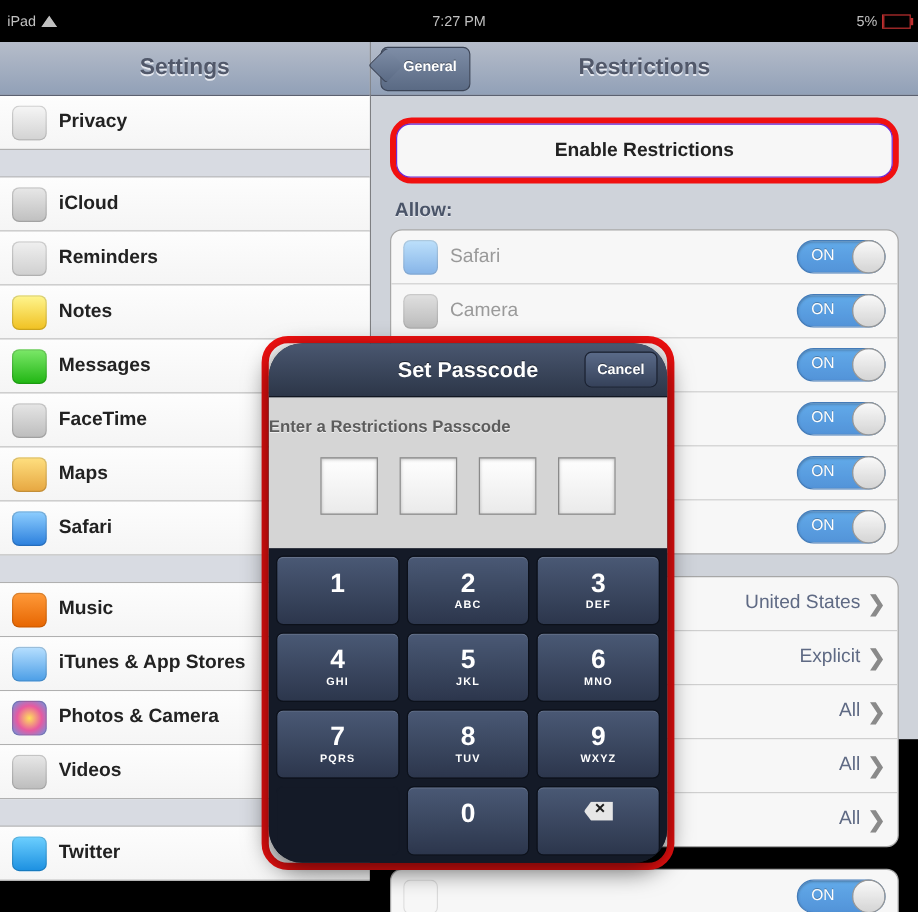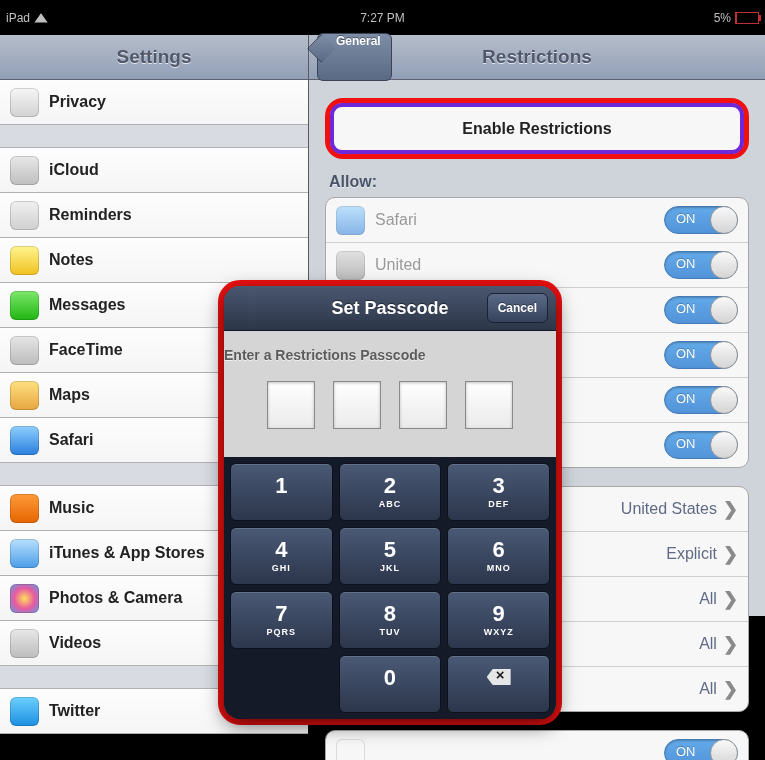--- a/index.html
+++ b/index.html
@@ -11,43 +11,43 @@
 .wifi{display:inline-block;width:14px;height:10px;position:relative}
 .wifi::before{content:"";position:absolute;left:0;bottom:0;width:0;height:0;border-left:7px solid transparent;border-right:7px solid transparent;border-bottom:10px solid #c0c0c0;clip-path:polygon(50% 0,100% 100%,0 100%)}
 .batt{display:inline-block;width:22px;height:10px;border:1px solid #c03030;position:relative}
 .batt::after{content:"";position:absolute;right:-3px;top:2px;width:2px;height:6px;background:#c03030}
 .batt .fill{position:absolute;left:0;top:0;bottom:0;width:5%;background:#c03030}
 .app{display:flex;height:581px}
 .sidebar{width:308px;background:#d8dbe2;border-right:1px solid #5a5a5a}
 .detail{flex:1;background:#cfd3da}
 .navbar{height:44px;background:linear-gradient(#b6bdca,#91a0b7);border-bottom:1px solid #5b6170;display:flex;align-items:center;justify-content:center;position:relative}
 .nav-title{font-size:19px;font-weight:bold;color:#51586a;text-shadow:0 1px 0 #e5e8ef}
-.back-btn{position:absolute;left:8px;height:30px;display:flex;padding:0 10px 16px 18px;font-size:12px;font-weight:bold;color:#fff;text-shadow:0 -1px 0 rgba(0,0,0,.4);background:linear-gradient(#7e8da6,#5a6a84);border:1px solid #3b4456;border-radius:6px;cursor:pointer}
+.back-btn{position:absolute;left:8px;height:30px;display:flex;align-items:center;padding:0 10px 5px 18px;font-size:12px;font-weight:bold;color:#fff;text-shadow:0 -1px 0 rgba(0,0,0,.4);background:linear-gradient(#7e8da6,#5a6a84);border:1px solid #3b4456;border-radius:6px;cursor:pointer}
 .back-btn::before{content:"";position:absolute;left:-7px;top:4px;width:20px;height:20px;background:linear-gradient(135deg,#7e8da6,#5a6a84);border-left:1px solid #3b4456;border-bottom:1px solid #3b4456;transform:rotate(45deg);border-radius:3px}
 .back-btn span{position:relative;z-index:2}
 .list{background:#fff}
 .cell{height:44px;display:flex;align-items:center;padding:0 10px;border-bottom:1px solid #b0b0b0;background:linear-gradient(#fdfdfd,#f5f5f5);font-size:16px;font-weight:bold;color:#222}
 .cell.gap{height:22px;background:#d8dbe2;border-bottom:1px solid #b0b0b0;border-top:none}
 .cell .icon{width:29px;height:29px;border-radius:6px;margin-right:10px;box-shadow:inset 0 0 0 1px rgba(0,0,0,.15);flex:none}
 .detail-body{padding:10px 16px}
 .group-label{font-size:16px;font-weight:bold;color:#4a5468;text-shadow:0 1px 0 #eaedf3;margin:14px 4px 6px}
 .group{background:#f7f7f7;border:1px solid #a7a7a7;border-radius:10px;overflow:hidden}
 .dcell{height:44px;display:flex;align-items:center;padding:0 10px;border-bottom:1px solid #cfcfcf;font-size:16px;color:#9a9a9a}
 .group .dcell:last-child{border-bottom:none}
 .dcell .icon{width:29px;height:29px;border-radius:6px;margin-right:10px;flex:none;box-shadow:inset 0 0 0 1px rgba(0,0,0,.2);opacity:.55}
 .dcell .val{margin-left:auto;color:#5f6a84;font-size:16px}
 .dcell .chev{color:#8a8a8a;font-size:18px;font-weight:bold;margin-left:6px}
 .toggle{margin-left:auto;width:72px;height:26px;border-radius:26px;background:linear-gradient(#4ea0e8,#3c86d5);border:1px solid #2c6bb0;position:relative;box-shadow:inset 0 1px 2px rgba(0,0,0,.3);opacity:.88}
 .toggle .lbl{color:#fff;font-size:13px;font-weight:normal;position:absolute;left:11px;top:4px;text-shadow:0 -1px 0 rgba(0,0,0,.3)}
 .toggle .knob{position:absolute;right:-1px;top:-1px;width:28px;height:28px;border-radius:50%;background:linear-gradient(#fafafa,#d0d0d0);border:1px solid #8a8a8a;box-sizing:border-box}
 .enable-wrap{border:5px solid #f01010;border-radius:18px;padding:0;margin:8px 0 4px}
-.enable-group{background:#f7f7f7;border:4px solid #6d28d9;border-radius:12px;height:43px;display:flex;align-items:center;justify-content:center;font-size:16px;font-weight:bold;color:#222}
+.enable-group{background:#f7f7f7;border:1px solid #6d28d9;border-radius:12px;height:43px;display:flex;align-items:center;justify-content:center;font-size:16px;font-weight:bold;color:#222}
 
 .modal-wrap{position:absolute;left:218px;top:280px;width:332px;border:6px solid #f01010;border-radius:22px;z-index:50;padding:0}
-.modal{background:#1e2530;border-radius:16px;overflow:hidden;box-shadow:0 6px 20px rgba(0,0,0,.6)}
+.modal{background:#1e2530;border-radius:28px;overflow:hidden;box-shadow:0 6px 20px rgba(0,0,0,.6)}
 .modal-header{height:44px;background:linear-gradient(#4a5770,#2c3648);display:flex;align-items:center;justify-content:center;position:relative;border-bottom:1px solid #121722}
 .modal-header .title{color:#fff;font-size:18px;font-weight:bold;text-shadow:0 -1px 0 rgba(0,0,0,.5)}
 .mh-cancel{position:absolute;right:8px;height:28px;padding:0 10px;font-size:12px;font-weight:bold;color:#fff;background:linear-gradient(#5a6a88,#36425a);border:1px solid #1b2232;border-radius:6px;display:flex;align-items:center;text-shadow:0 -1px 0 rgba(0,0,0,.4);cursor:pointer}
 .modal-mid{background:#d5d5d5;padding:16px 0 28px;}
 .modal-mid .prompt{color:#5c5c5c;font-size:14px;font-weight:bold;text-shadow:0 1px 0 #f0f0f0;margin-bottom:18px}
 .digits{display:flex;justify-content:center;gap:18px}
 .digit{width:46px;height:46px;background:linear-gradient(#fff,#eaeaea);border:1px solid #8a8a8a;box-shadow:inset 0 1px 3px rgba(0,0,0,.25)}
 .keypad{background:#141a27;display:grid;grid-template-columns:repeat(3,1fr);gap:6px;padding:6px}
 .key{height:56px;background:linear-gradient(#4a5975,#2c364c);border:1px solid #0c111b;border-radius:6px;color:#fff;display:flex;flex-direction:column;align-items:center;justify-content:center;cursor:pointer;box-shadow:0 1px 0 rgba(255,255,255,.15) inset}
 .key .num{font-size:22px;font-weight:bold;line-height:1}
@@ -173,21 +173,21 @@
           <div class="dcell">
             <span class="icon ic-safari"></span>
             <span>Safari</span>
             <div class="toggle">
               <span class="lbl">ON</span>
               <span class="knob"></span>
             </div>
           </div>
           <div class="dcell">
             <span class="icon ic-camera"></span>
-            <span>United</span>
+            <span>Camera</span>
             <div class="toggle">
               <span class="lbl">ON</span>
               <span class="knob"></span>
             </div>
           </div>
           <div class="dcell">
             <span class="icon ic-none"></span>
             <span></span>
             <div class="toggle">
               <span class="lbl">ON</span>

